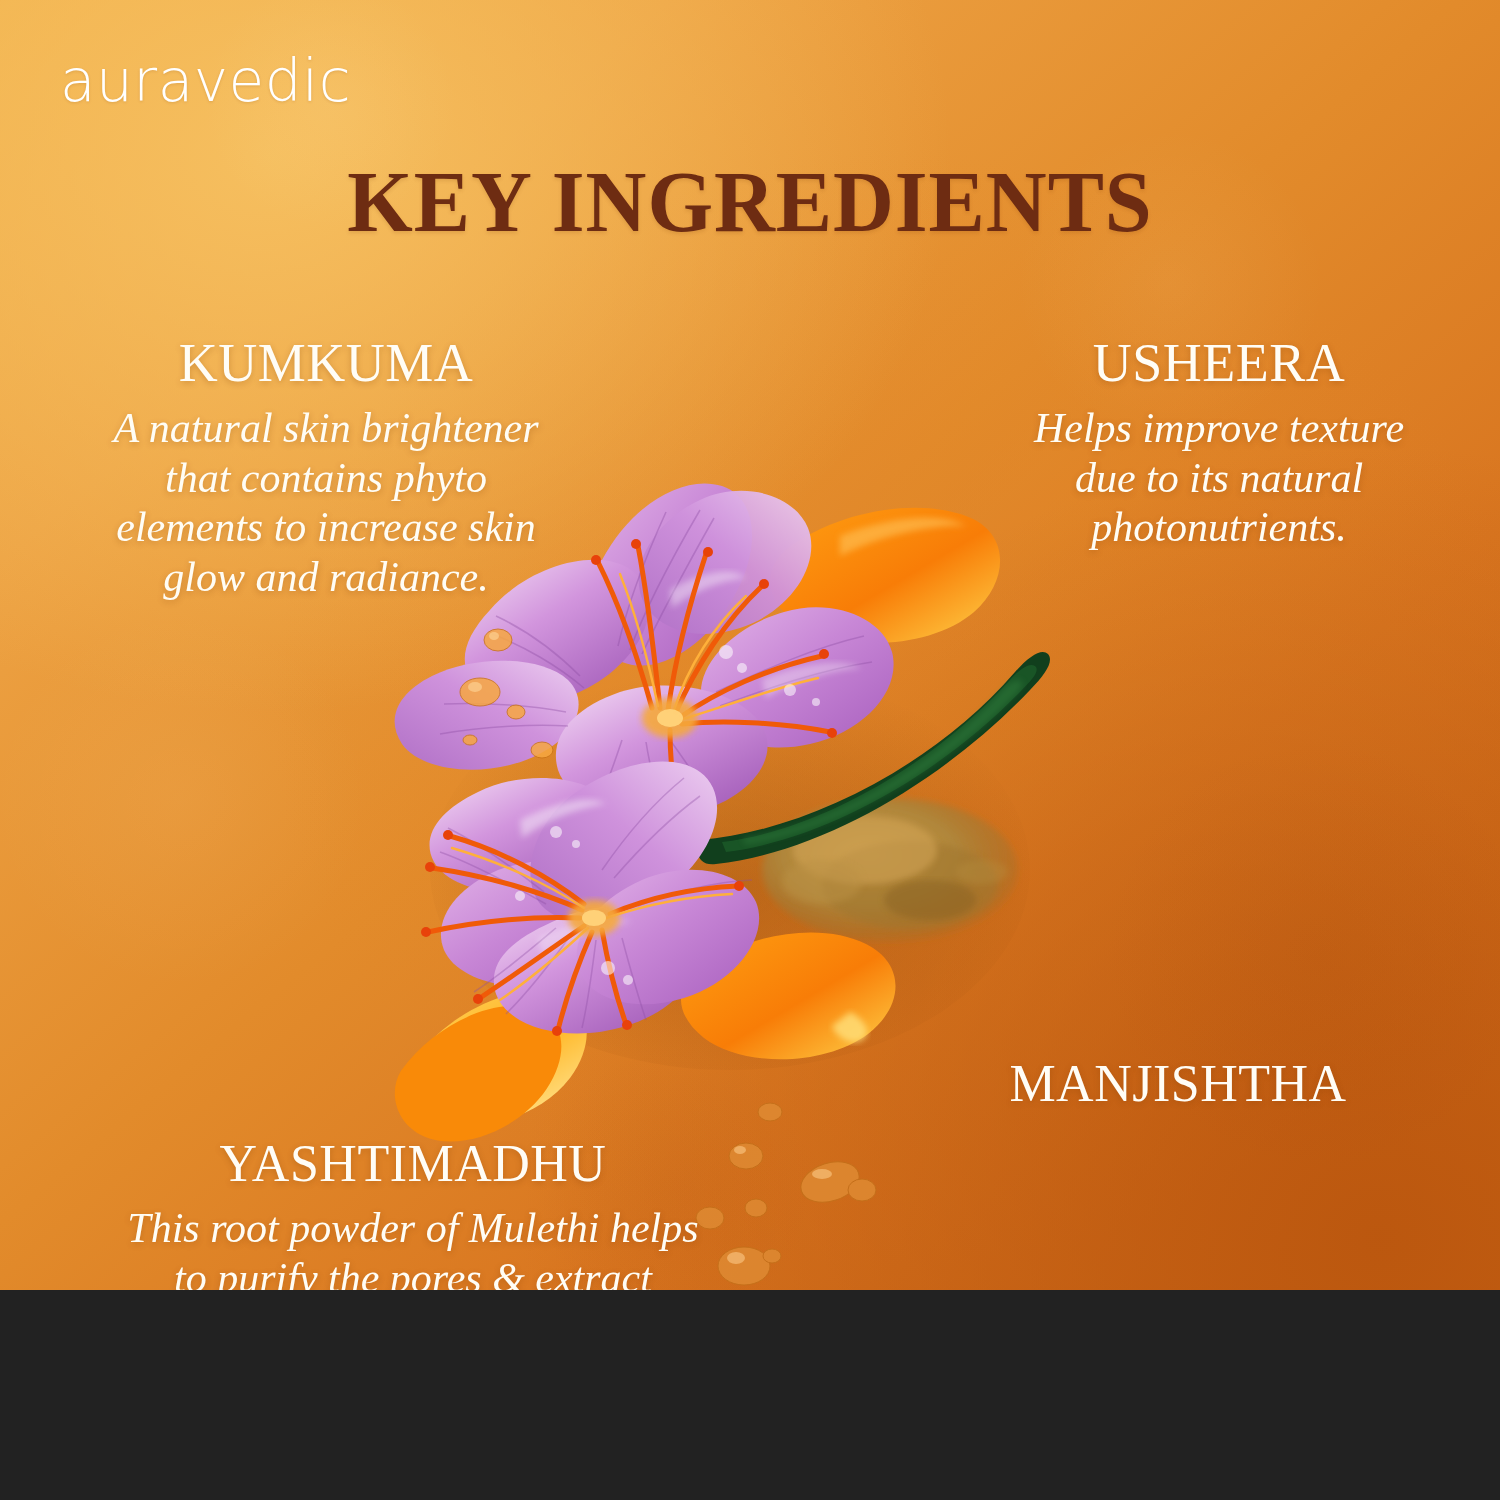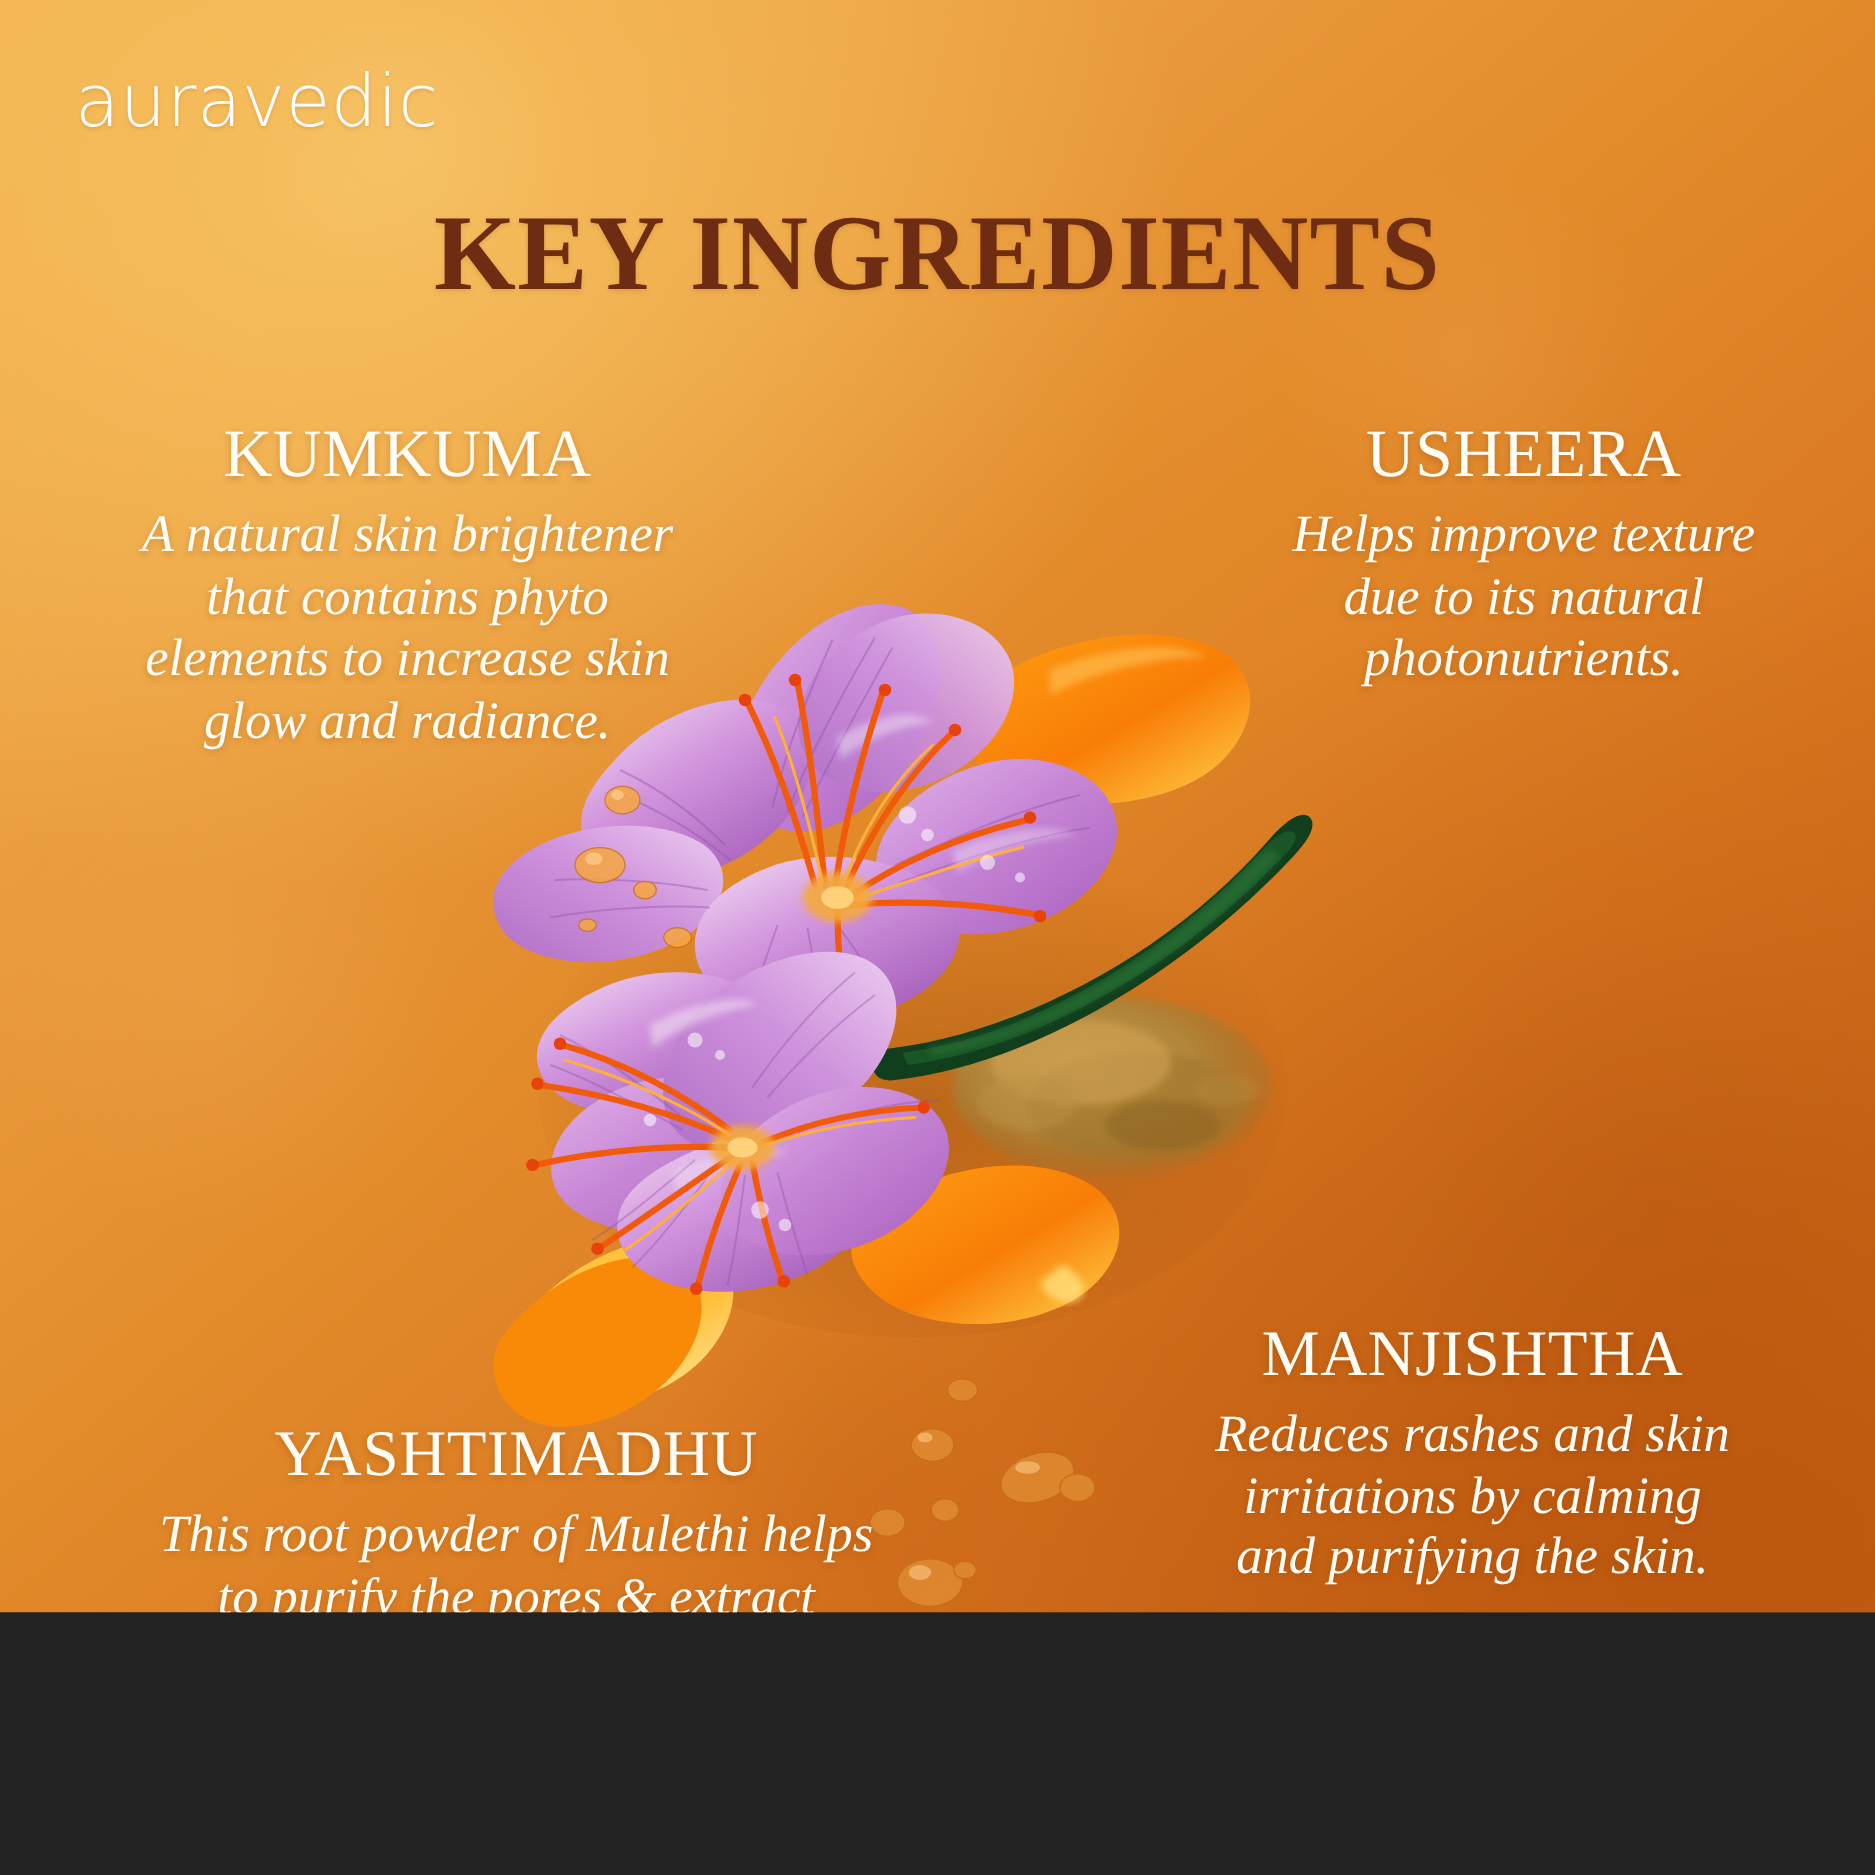--- a/index.html
+++ b/index.html
@@ -391,16 +391,15 @@
     <p>A natural skin brightener that contains phyto elements to increase skin glow and radiance.</p>
   </div>
 
   <div class="block" id="blk-yashtimadhu">
     <h2>YASHTIMADHU</h2>
     <p>This root powder of Mulethi helps to purify the pores &amp; extract impurities.</p>
   </div>
 
   <div class="block" id="blk-manjishtha">
     <h2>MANJISHTHA</h2>
-    <p>Reduces rashes and skin irritations by calming and purifying the skin.</p>
   </div>
 
 </div>
 
 </body></html>

